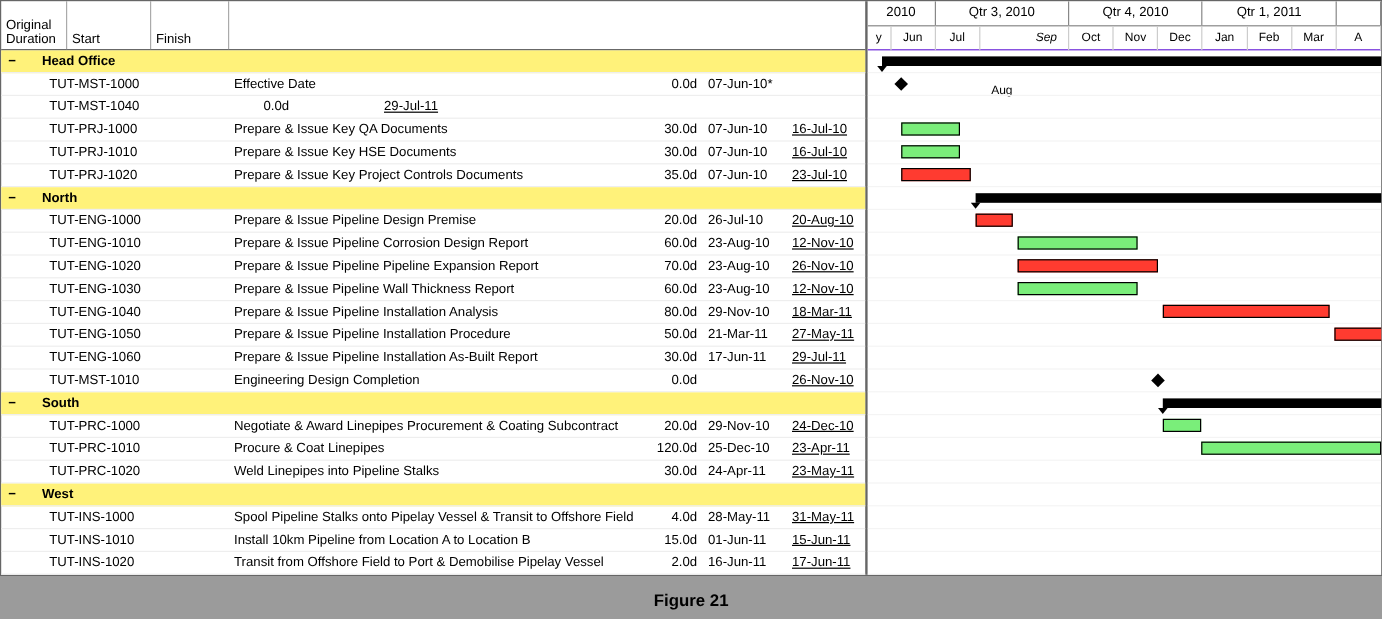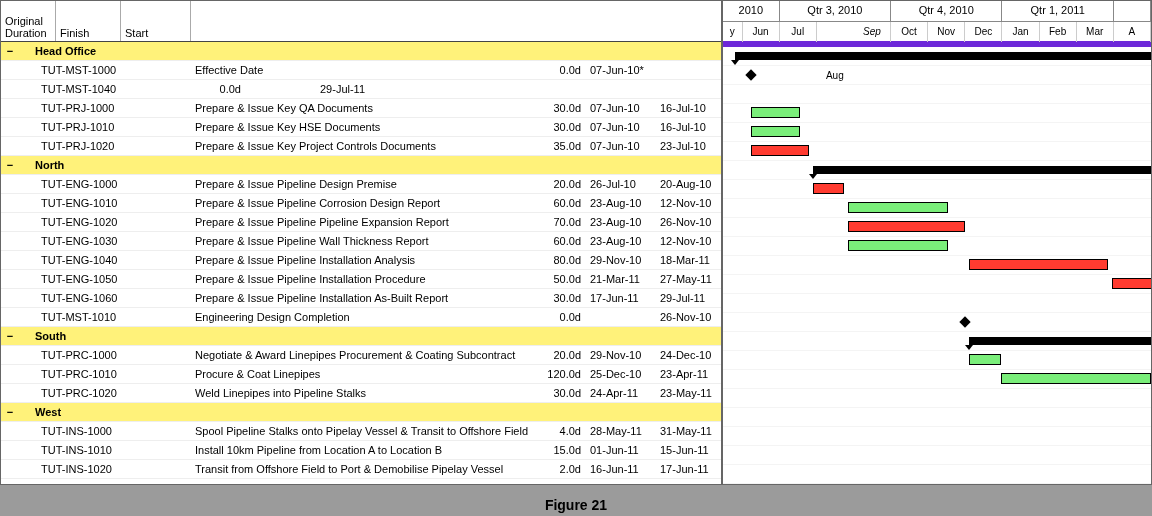--- a/index.html
+++ b/index.html
@@ -17,25 +17,25 @@
   .hdr .top{font-size:11px;color:#000;}
   .hdr .bot{font-size:11px;color:#000;}
   .tbody{}
   .row{display:flex;height:18px;align-items:center;border-bottom:1px solid #eee;}
   .row.group{background:#fff27a;font-weight:bold;}
   .row .c{border-right:1px solid transparent;box-sizing:border-box;padding:0 4px;overflow:hidden;white-space:nowrap;}
   .row .c-id{width:190px;display:flex;align-items:center;}
   .row .c-name{width:340px;}
   .row .c-dur{width:55px;text-align:right;}
   .row .c-start{width:70px;}
-  .row .c-finish{width:65px;}
+  .row .c-finish{width:65px;text-decoration:underline;}
   .toggle{width:10px;display:inline-block;text-align:center;color:#000;margin-right:2px;}
   .indent{display:inline-block;}
   
-  .thead{height:40px;border-bottom:6px solid #6d28d9;position:relative;}
+  .thead{height:40px;border-bottom:1px solid #6d28d9;position:relative;}
   .qrow{height:20px;display:flex;border-bottom:1px solid #888;}
   .mrow{height:20px;display:flex;}
   .q{border-right:1px solid #888;box-sizing:border-box;text-align:center;line-height:19px;font-size:11px;}
   .m{border-right:1px solid #ccc;box-sizing:border-box;text-align:center;line-height:19px;font-size:10px;}
   .gbody{position:relative;}
   .grow{height:18px;position:relative;border-bottom:1px solid #f4f4f4;}
   .sumbar{position:absolute;height:8px;background:#000;top:5px;}
   .sumbar:before,.sumbar:after{content:"";position:absolute;top:8px;width:0;height:0;border-left:4px solid transparent;border-right:4px solid transparent;border-top:5px solid #000;}
   .sumbar:before{left:-4px;}
   .sumbar:after{right:-4px;}
@@ -50,25 +50,25 @@
 
 <div class="wrap">
   <div class="panel">
 
     <div class="left">
       <div class="hdr">
         <div class="col col-dur">
           <span>Original</span>
           <span>Duration</span>
         </div>
+        <div class="col col-start">
+          <span class="bot">Start</span>
+        </div>
         <div class="col col-finish">
           <span class="bot">Finish</span>
-        </div>
-        <div class="col col-start">
-          <span class="bot">Start</span>
         </div>
       </div>
       <div class="tbody" id="tbody">
           <div class="row group">
             <div class="c c-id">
               <span class="toggle">−</span>
               <span class="indent" style="width:18px"></span>
               <span>Head Office</span>
             </div>
             <div class="c c-name"></div>

